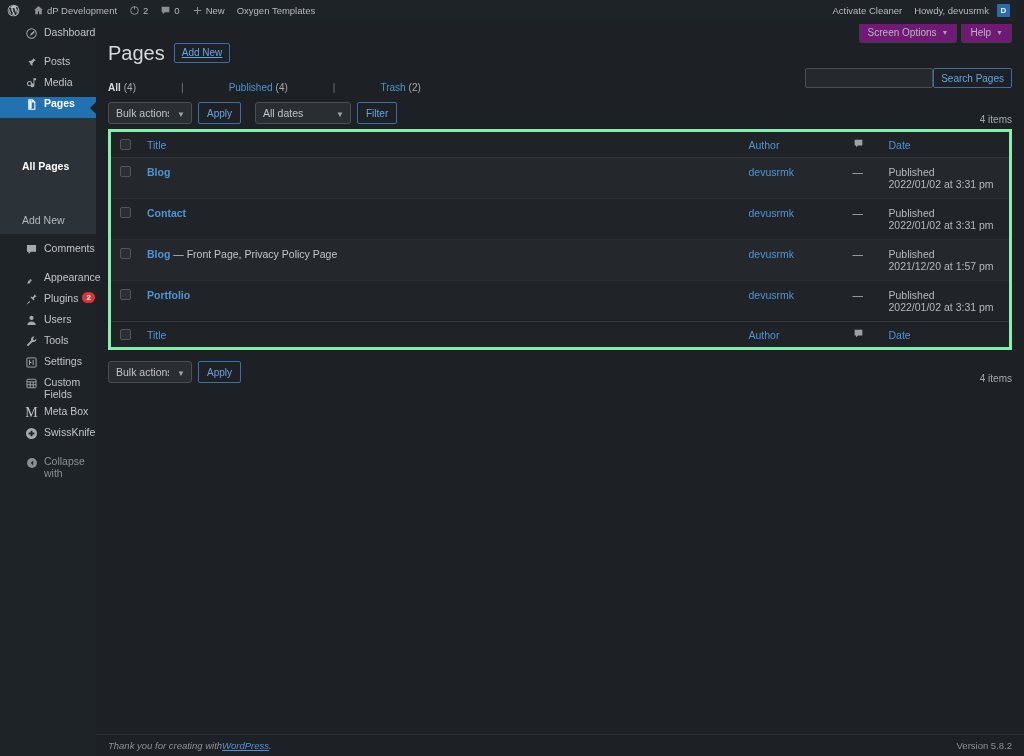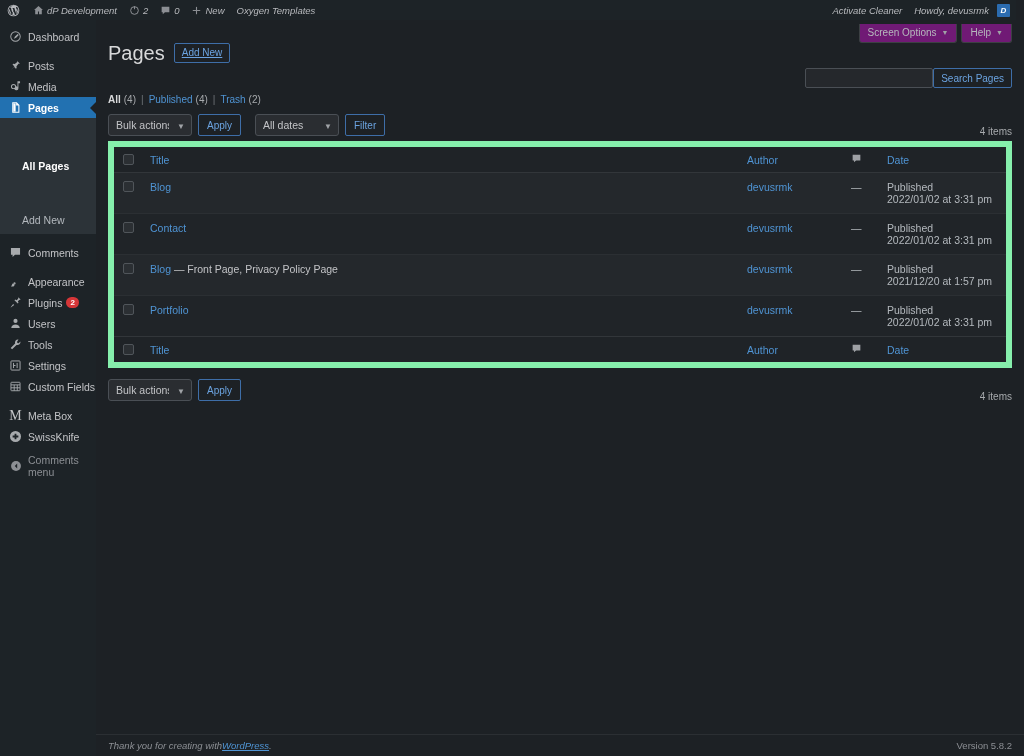--- a/index.html
+++ b/index.html
@@ -13,21 +13,20 @@
   }
 
   
   #adminbar {
     position: absolute; top: 0; left: 0;
     width: 1016px; height: 20px;
     background: #1d2327;
     display: flex; align-items: center;
     font-size: 9.5px; color: #b7b9bd;
     z-index: 50;
-    font-style: italic;
   }
   .ab-item {
     display: flex; align-items: center; gap: 3px;
     height: 20px; padding: 0 6px;
     color: #b7b9bd; white-space: nowrap;
   }
   .ab-right { margin-left: auto; display: flex; align-items: center; }
   .ab-icn { display: inline-flex; align-items: center; justify-content: center; }
   .ab-icn svg { display: block; }
   .wp-logo-wrap { padding: 0 7px 0 7px; }
@@ -40,22 +39,22 @@
 
   
   #adminmenu {
     position: absolute; top: 20px; left: 0;
     width: 96px; height: 736px;
     background: #1d2327;
     z-index: 40;
     padding-top: 6px;
   }
   .menu-item {
-    display: flex; align-items: center;
-    height: 21px; padding-left: 8px;
+    display: flex; align-items: flex-start;
+    height: 21px; padding-left: 24px;
     font-size: 10.5px; color: #c3c4c7;
     position: relative;
   }
   .menu-item .mi-ico {
     width: 15px; height: 15px;
     display: inline-flex; align-items: center; justify-content: center;
     margin-right: 5px; flex: 0 0 15px;
     color: #a7aaad;
   }
   .menu-item .mi-ico svg { display: block; }
@@ -137,21 +136,21 @@
   }
   .search-submit {
     border: 1px solid #3e6ea8; border-radius: 2px;
     background: transparent; color: #6ba3e0;
     font-size: 10px; padding: 2px 7px; height: 20px;
     font-family: "Liberation Sans", sans-serif;
   }
 
   .subsubsub {
     list-style: none; display: flex; align-items: center;
-    font-size: 10px; margin-top: 28px; color: #a7aaad;
+    font-size: 10px; margin-top: 16px; color: #a7aaad; gap: 40px;
   }
   .subsubsub li { display: flex; align-items: center; }
   .subsubsub a { color: #4f94d4; text-decoration: none; }
   .subsubsub a.current { color: #d8d9da; font-weight: bold; }
   .subsubsub .cnt { color: #a7aaad; margin-left: 3px; }
   .subsubsub .sep { margin: 0 5px; color: #6f7479; }
 
   .tablenav {
     display: flex; align-items: center; gap: 6px;
     margin-top: 8px; height: 24px; position: relative;
@@ -177,21 +176,21 @@
   }
   .displaying-num {
     margin-left: auto; font-size: 10px; color: #a7aaad; margin-top: 12px;
   }
 
   
   table.wp-list {
     width: 100%; border-collapse: collapse;
     margin-top: 4px;
     background: #fef9c3;
-    border: 6px solid #86efac;
+    border: 3px solid #86efac;
     border-radius: 3px;
   }
   table.wp-list thead th,
   table.wp-list tfoot th {
     background: #1f2327;
     font-size: 10.5px; font-weight: normal;
     text-align: left; padding: 6px 8px;
     color: #4f94d4;
     border-bottom: 1px solid #32363a;
   }
@@ -205,21 +204,21 @@
   .col-date { width: 130px; }
 
   table.wp-list tbody td {
     padding: 8px; font-size: 10.5px;
     vertical-align: top; color: #b4b9be;
     border-bottom: 1px solid #2b2f33;
   }
   table.wp-list tbody tr:nth-child(odd) { background: #24282c; }
   table.wp-list tbody tr:nth-child(even) { background: #202428; }
   table.wp-list tbody tr:last-child td { border-bottom: none; }
-  .row-title { color: #4f94d4; font-weight: normal; text-decoration: none; }
+  .row-title { color: #4f94d4; font-weight: bold; text-decoration: none; }
   .post-state { color: #c3c4c7; font-weight: normal; }
   .author-link { color: #4f94d4; text-decoration: none; }
   .dash { color: #8c8f94; }
   .date-line2 { white-space: nowrap; }
 
   input[type=checkbox].cb {
     appearance: none; -webkit-appearance: none;
     width: 11px; height: 11px; margin: 0;
     background: #2b2f33; border: 1px solid #50555a;
     border-radius: 2px; display: block;
@@ -438,21 +437,21 @@
 
   <div class="menu-sep"></div>
 
   <div class="menu-item collapse-item">
     <span class="mi-ico">
       <svg width="12" height="12" viewBox="0 0 20 20" fill="currentColor">
         <circle cx="10" cy="10" r="8.2"></circle>
         <path d="M12 6l-4 4 4 4z" fill="#1d2327"></path>
       </svg>
     </span>
-    <span>Comments menu</span>
+    <span>Collapse with</span>
   </div>
 </div>
 
 <div id="wpcontent">
 
   <div class="screen-meta-links">
     <div class="meta-btn">
       <span>Screen Options</span>
       <span class="caret">▼</span>
     </div>
@@ -491,21 +490,21 @@
 
   <div class="tablenav top">
     <span class="sel-wrap">
       <select class="wp-select" style="width:84px">
         <option>Bulk actions</option>
       </select>
       <span class="sel-caret">▼</span>
     </span>
     <button class="btn-action">Apply</button>
     <span class="sel-wrap" style="margin-left:8px">
-      <select class="wp-select" style="width:84px">
+      <select class="wp-select" style="width:96px">
         <option>All dates</option>
       </select>
       <span class="sel-caret">▼</span>
     </span>
     <button class="btn-action">Filter</button>
     <span class="displaying-num">4 items</span>
   </div>
 
   <table class="wp-list">
     <thead>

